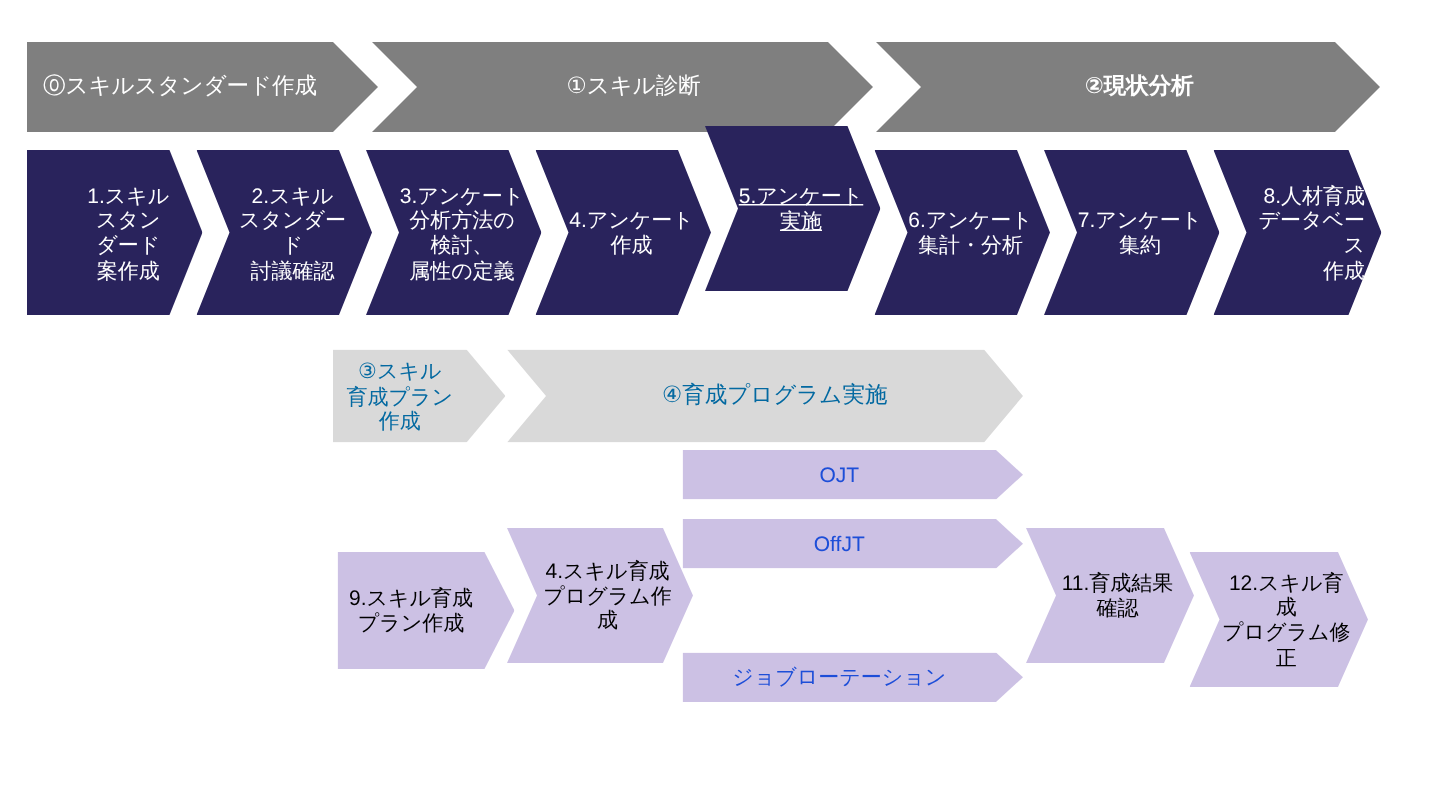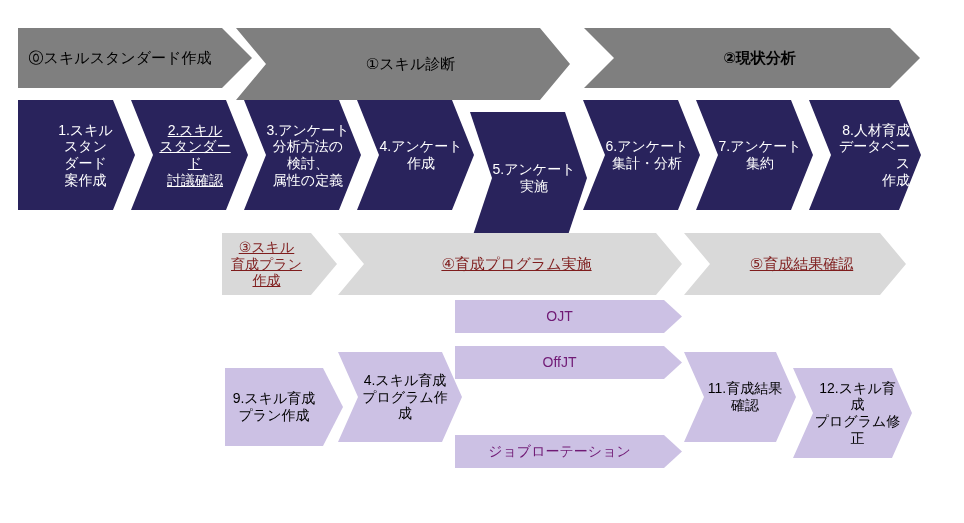--- a/index.html
+++ b/index.html
@@ -29,62 +29,61 @@
   .chev.notch {
     clip-path: polygon(0% 0%, calc(100% - var(--d)) 0%, 100% 50%, calc(100% - var(--d)) 100%, 0% 100%, var(--d) 50%);
     padding-left: var(--d);
     padding-right: calc(var(--d) / 2);
   }
   
   .chev.flat {
     clip-path: polygon(0% 0%, calc(100% - var(--d)) 0%, 100% 50%, calc(100% - var(--d)) 100%, 0% 100%);
     padding-right: var(--d);
   }
-  .phase-gray   { background: #7f7f7f; color: #000000; font-size: 15px; --d: 30px; }
+  .phase-gray   { background: #7f7f7f; color: #ffffff; font-size: 15px; --d: 30px; }
   .step-navy    { background: #29235c; color: #ffffff; font-size: 14px; --d: 22px; }
-  .phase-light  { background: #d9d9d9; color: #7f1d1d; font-size: 15px; text-decoration: underline; --d: 26px; }
+  .phase-light  { background: #d9d9d9; color: #0369a1; font-size: 15px; --d: 26px; }
   .step-purple  { background: #ccc1e4; color: #000000; font-size: 14px; --d: 20px; }
-  .program-purple { background: #ccc1e4; color: #701a75; font-size: 14px; --d: 18px; }
+  .program-purple { background: #ccc1e4; color: #1d4ed8; font-size: 14px; --d: 18px; }
 </style>
 </head>
 <body>
 
 <div class="canvas">
 
   <div class="chev flat phase-gray" style="left:18px;  top:28px; width:234px; height:60px;">⓪スキルスタンダード作成</div>
-  <div class="chev notch phase-gray" style="left:236px; top:28px; width:334px; height:72px;">①スキル診断</div>
+  <div class="chev notch phase-gray" style="left:248px; top:28px; width:334px; height:60px;">①スキル診断</div>
   <div class="chev notch phase-gray" style="left:584px; top:28px; width:336px; height:60px;font-weight:bold;">②現状分析</div>
 
   <div class="chev flat step-navy" style="left:18px;  top:100px; width:117px; height:110px;padding-left:40px;">1.スキル
 スタンダード
 案作成</div>
-  <div class="chev notch step-navy" style="left:131px; top:100px; width:117px; height:110px;text-decoration:underline;">2.スキル
+  <div class="chev notch step-navy" style="left:131px; top:100px; width:117px; height:110px;">2.スキル
 スタンダード
 討議確認</div>
   <div class="chev notch step-navy" style="left:244px; top:100px; width:117px; height:110px;">3.アンケート
 分析方法の
 検討、
 属性の定義</div>
   <div class="chev notch step-navy" style="left:357px; top:100px; width:117px; height:110px;">4.アンケート
 作成</div>
-  <div class="chev notch step-navy" style="left:470px; top:112px; width:117px; height:132px;">5.アンケート
+  <div class="chev notch step-navy" style="left:470px; top:84px; width:117px; height:110px;text-decoration:underline;">5.アンケート
 実施</div>
   <div class="chev notch step-navy" style="left:583px; top:100px; width:117px; height:110px;">6.アンケート
 集計・分析</div>
   <div class="chev notch step-navy" style="left:696px; top:100px; width:117px; height:110px;">7.アンケート
 集約</div>
   <div class="chev notch step-navy" style="left:809px; top:100px; width:112px; height:110px;text-align:right;">8.人材育成
 データベース
 作成</div>
 
   <div class="chev flat phase-light" style="left:222px; top:233px; width:115px; height:62px; font-size:14px;">③スキル
 育成プラン
 作成</div>
   <div class="chev notch phase-light" style="left:338px; top:233px; width:344px; height:62px;">④育成プログラム実施</div>
-  <div class="chev notch phase-light" style="left:684px; top:233px; width:222px; height:62px;">⑤育成結果確認</div>
 
   <div class="chev flat program-purple" style="left:455px; top:300px; width:227px; height:33px;">OJT</div>
   <div class="chev flat program-purple" style="left:455px; top:346px; width:227px; height:33px;">OffJT</div>
   <div class="chev flat program-purple" style="left:455px; top:391px; width:227px; height:33px;margin-top:44px;">ジョブローテーション</div>
 
   <div class="chev flat step-purple" style="left:225px; top:368px; width:118px; height:78px;">9.スキル育成
 プラン作成</div>
   <div class="chev notch step-purple" style="left:338px; top:352px; width:124px; height:90px;">4.スキル育成
 プログラム作成</div>
   <div class="chev notch step-purple" style="left:684px; top:352px; width:112px; height:90px;text-align:center;">11.育成結果

